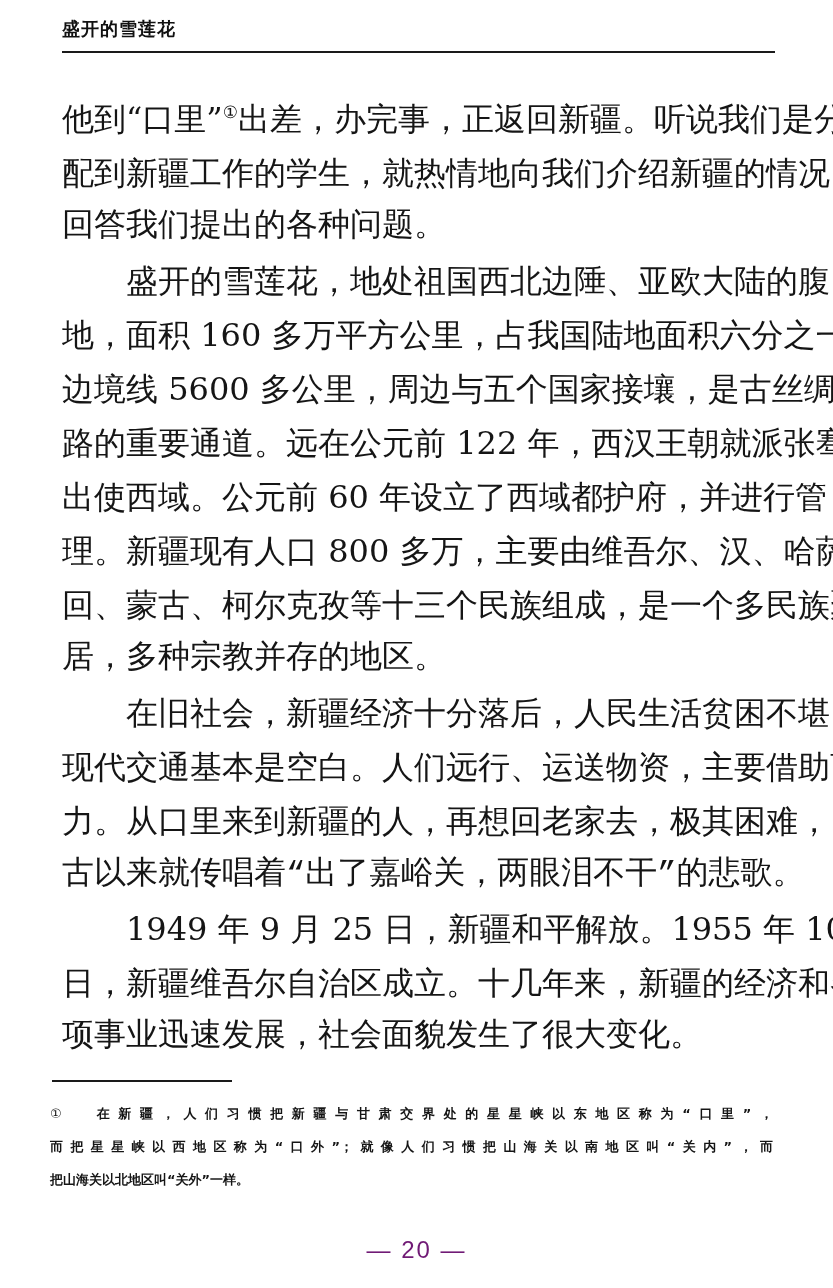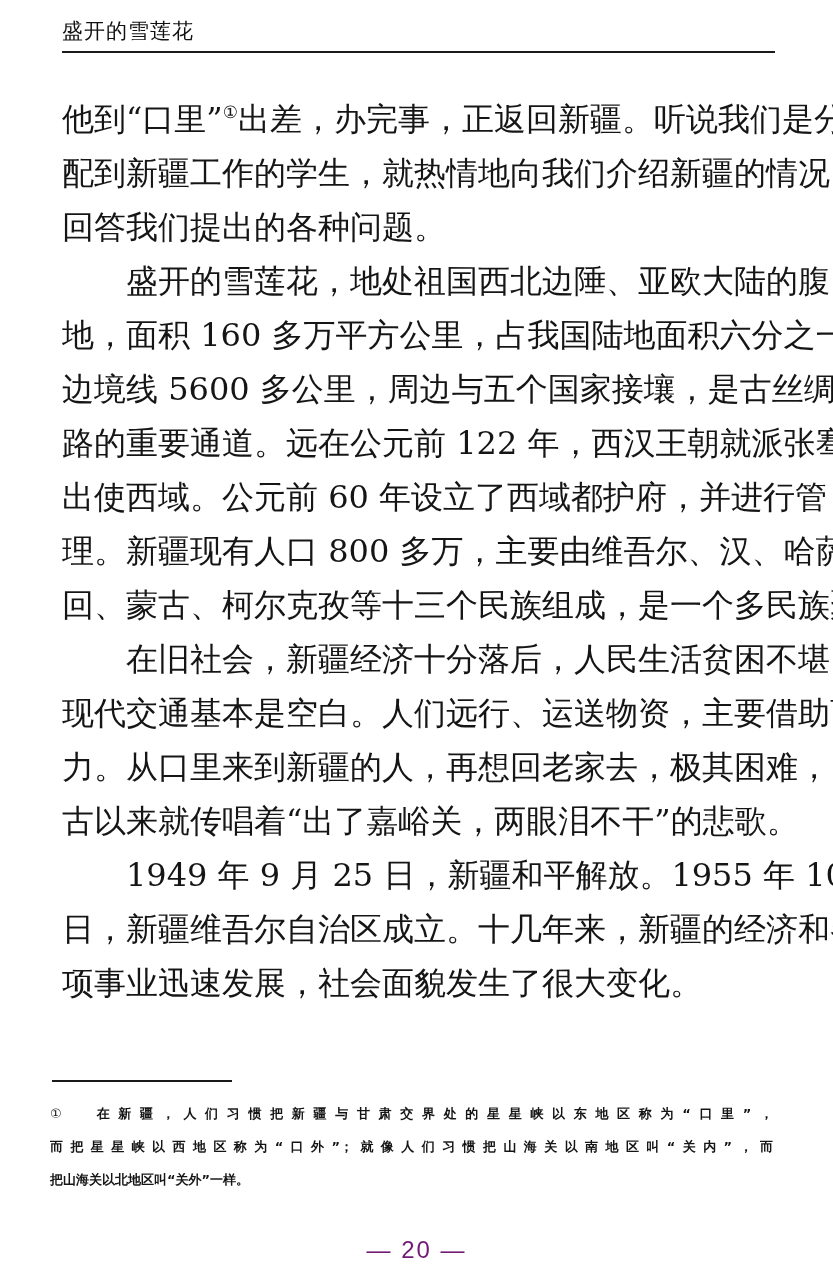--- a/index.html
+++ b/index.html
@@ -13,22 +13,22 @@
       position: relative;
       overflow: hidden;
       color: #111111;
       font-family: "DejaVu Serif", "Liberation Serif", serif;
     }
     .running-head {
       position: absolute;
       left: 62px;
       top: 17px;
       font-family: "DejaVu Sans", "Liberation Sans", sans-serif;
-      font-weight: normal;
-      font-size: 21px;
+      font-weight: bold;
+      font-size: 18px;
       letter-spacing: 1px;
       color: #111;
     }
     .head-rule {
       position: absolute;
       left: 62px;
       top: 51px;
       width: 713px;
       height: 2px;
       background: #1a1a1a;
@@ -43,20 +43,21 @@
       height: 54px;
       line-height: 54px;
       font-size: 32px;
       white-space: nowrap;
       text-align: justify;
       text-align-last: justify;
       color: #151515;
     }
     .line.last {
       text-align-last: left;
+      font-family: Liberation Mono, monospace;
     }
     .line.indent {
       padding-left: 64px;
     }
     sup.noteref {
       font-size: 17px;
       vertical-align: 12px;
       line-height: 0;
     }
     .foot-rule {
@@ -114,20 +115,21 @@
   <div class="line"><span>他到“口里”</span><sup class="noteref">①</sup><span>出差，办完事，正返回新疆。听说我们是分</span></div>
   <div class="line">配到新疆工作的学生，就热情地向我们介绍新疆的情况，</div>
   <div class="line last">回答我们提出的各种问题。</div>
   <div class="line indent">盛开的雪莲花，地处祖国西北边陲、亚欧大陆的腹</div>
   <div class="line">地，面积 160 多万平方公里，占我国陆地面积六分之一，</div>
   <div class="line">边境线 5600 多公里，周边与五个国家接壤，是古丝绸之</div>
   <div class="line">路的重要通道。远在公元前 122 年，西汉王朝就派张骞</div>
   <div class="line">出使西域。公元前 60 年设立了西域都护府，并进行管</div>
   <div class="line">理。新疆现有人口 800 多万，主要由维吾尔、汉、哈萨克、</div>
   <div class="line">回、蒙古、柯尔克孜等十三个民族组成，是一个多民族聚</div>
+  <div class="line last">居，多种宗教并存的地区。</div>
   <div class="line indent">在旧社会，新疆经济十分落后，人民生活贫困不堪，</div>
   <div class="line">现代交通基本是空白。人们远行、运送物资，主要借助畜</div>
   <div class="line">力。从口里来到新疆的人，再想回老家去，极其困难，自</div>
   <div class="line last">古以来就传唱着“出了嘉峪关，两眼泪不干”的悲歌。</div>
   <div class="line indent">1949 年 9 月 25 日，新疆和平解放。1955 年 10 月 1</div>
   <div class="line">日，新疆维吾尔自治区成立。十几年来，新疆的经济和各</div>
   <div class="line last">项事业迅速发展，社会面貌发生了很大变化。</div>
 </div>
 
 <div class="foot-rule"></div>

